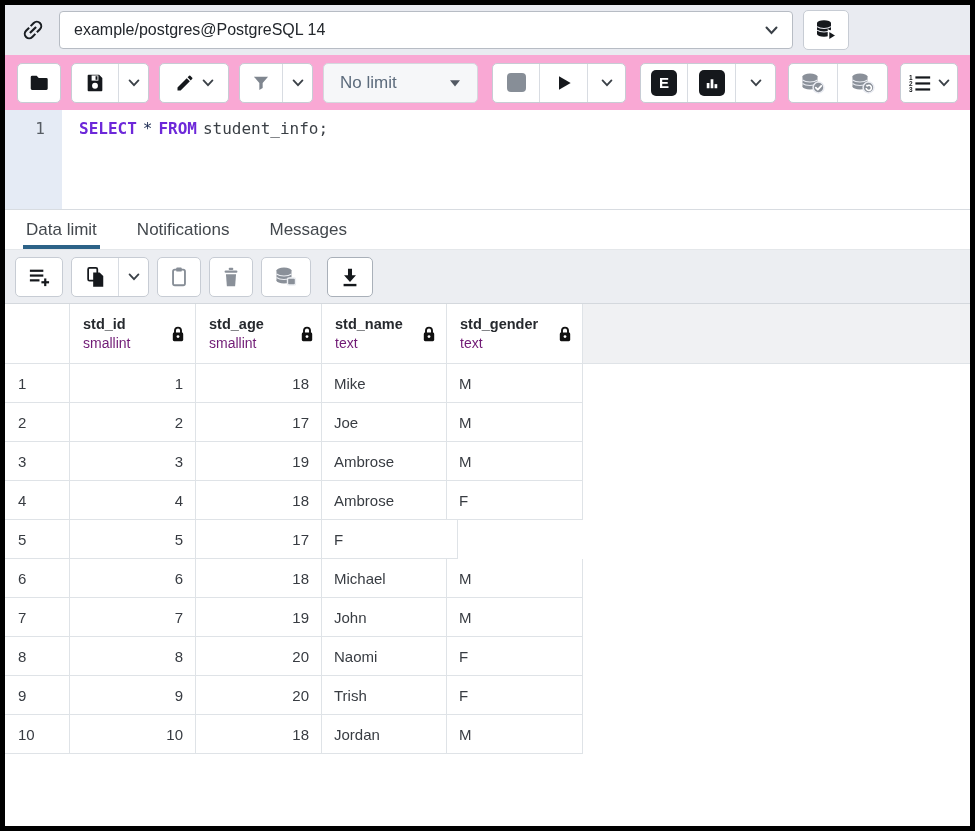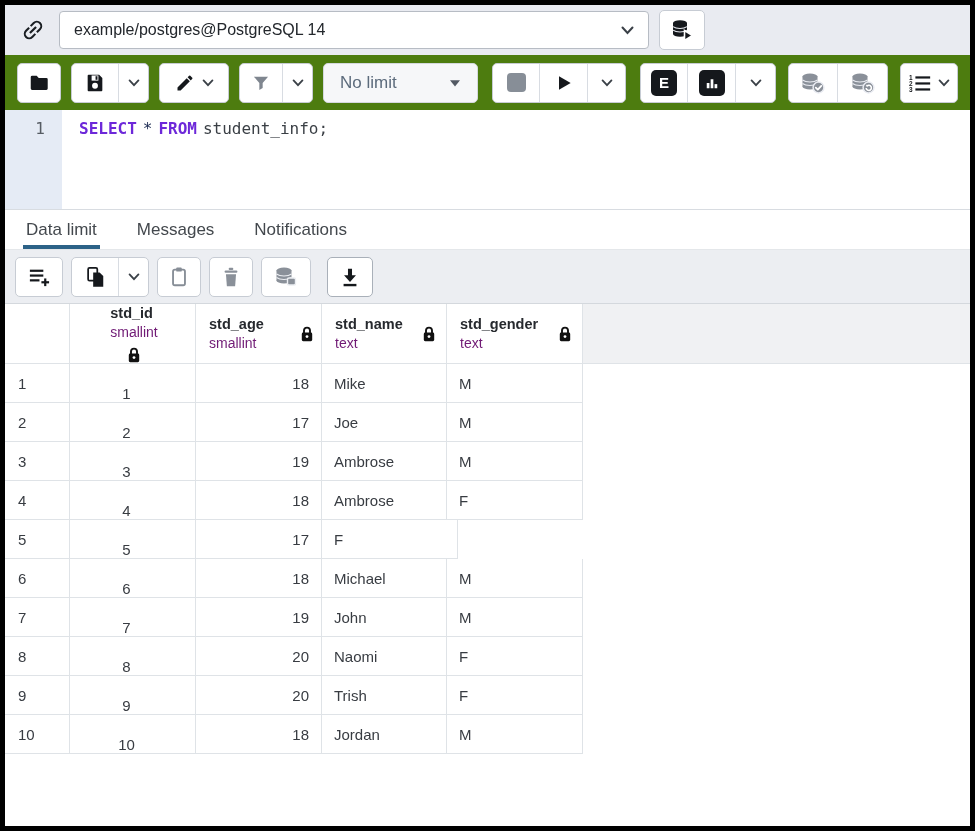--- a/index.html
+++ b/index.html
@@ -8,33 +8,33 @@
     width: 975px; height: 831px; border: 5px solid #000; background: #fff;
     position: relative; overflow: hidden;
   }
   
   .connbar {
     height: 50px; background: #e9ebf1; display: flex; align-items: center;
     padding: 0 12px;
   }
   .conn-icon { width: 32px; height: 32px; display: flex; align-items: center; justify-content: center; }
   .conn-select {
-    margin-left: 10px; width: 590px; height: 38px; background: #fff;
+    margin-left: 10px; width: 734px; height: 38px; background: #fff;
     border: 1px solid #b7bcc4; border-radius: 4px; display: flex;
     align-items: center; justify-content: space-between; padding: 0 14px;
     font-size: 16px; color: #23272c; cursor: pointer;
   }
   .sq-btn {
     margin-left: 10px; width: 46px; height: 40px; background: #fff;
     border: 1px solid #c7ccd4; border-radius: 5px; display: flex;
     align-items: center; justify-content: center; cursor: pointer;
   }
   
   .toolbar {
-    height: 55px; background: #4d7c0f; display: flex; align-items: center;
+    height: 55px; background: #f9a8d4; display: flex; align-items: center;
     padding: 0 12px;
     justify-content: space-between;
   }
   .tbtn, .tgroup {
     background: #fff; border: 1px solid #c7ccd4; border-radius: 5px;
     height: 40px; display: flex; align-items: center; flex: none;
   }
   .tseg { height: 100%; display: flex; align-items: center; justify-content: center; cursor: pointer; }
   .tseg + .tseg { border-left: 1px solid #d8dce2; }
   .gap10 { margin-left: 10px; } .gap12 { margin-left: 12px; } .gap14 { margin-left: 14px; }
@@ -96,21 +96,21 @@
   .hname { display: block; font-size: 14.5px; font-weight: bold; color: #26292e; }
   .htype { display: block; font-size: 14px; color: #701a75; }
   .hfiller { flex: 1; background: #f0f1f3; border-bottom: 1px solid #dfe3e7; }
   .grow { display: flex; height: 39px; }
   .cell {
     border-right: 1px solid #dfe3e7; border-bottom: 1px solid #dfe3e7;
     display: flex; align-items: center; font-size: 15px; color: #383c42;
     cursor: cell; background: #fff;
   }
   .c0 { width: 65px; padding-left: 13px; }
-  .c1 { width: 126px; flex-direction: column; } .c2 { width: 126px; gap: 36px; } .c3 { width: 125px; } .c4 { width: 136px; }
+  .c1 { width: 126px; } .c2 { width: 126px; gap: 36px; } .c3 { width: 125px; } .c4 { width: 136px; }
   .num { justify-content: flex-end; padding-right: 12px; }
   .txt { justify-content: flex-start; padding-left: 12px; }
   svg { display: block; }
 </style>
 </head>
 <body>
 
 <div class="frame">
 
   <div class="connbar">
@@ -302,24 +302,24 @@
     <div class="code">
       <span class="sql-tok kw">SELECT</span><span class="sql-tok op">*</span><span class="sql-tok kw">FROM</span><span class="sql-tok">student_info;</span>
     </div>
   </div>
 
   <div class="tabrow small">
     <div class="tab active">
         <span>Data limit</span>
       </div>
     <div class="tab">
+        <span>Notifications</span>
+      </div>
+    <div class="tab">
         <span>Messages</span>
-      </div>
-    <div class="tab">
-        <span>Notifications</span>
       </div>
   </div>
 
   <div class="out-toolbar">
     <button class="tbtn" style="width:48px;justify-content:center">
       <span>
         <svg width="24" height="24" viewBox="0 0 25 25">
           <line x1="3" y1="6" x2="17" y2="6" stroke="#15181c" stroke-width="2.3"></line>
           <line x1="3" y1="11" x2="17" y2="11" stroke="#15181c" stroke-width="2.3"></line>
           <line x1="3" y1="16" x2="13" y2="16" stroke="#15181c" stroke-width="2.3"></line>

